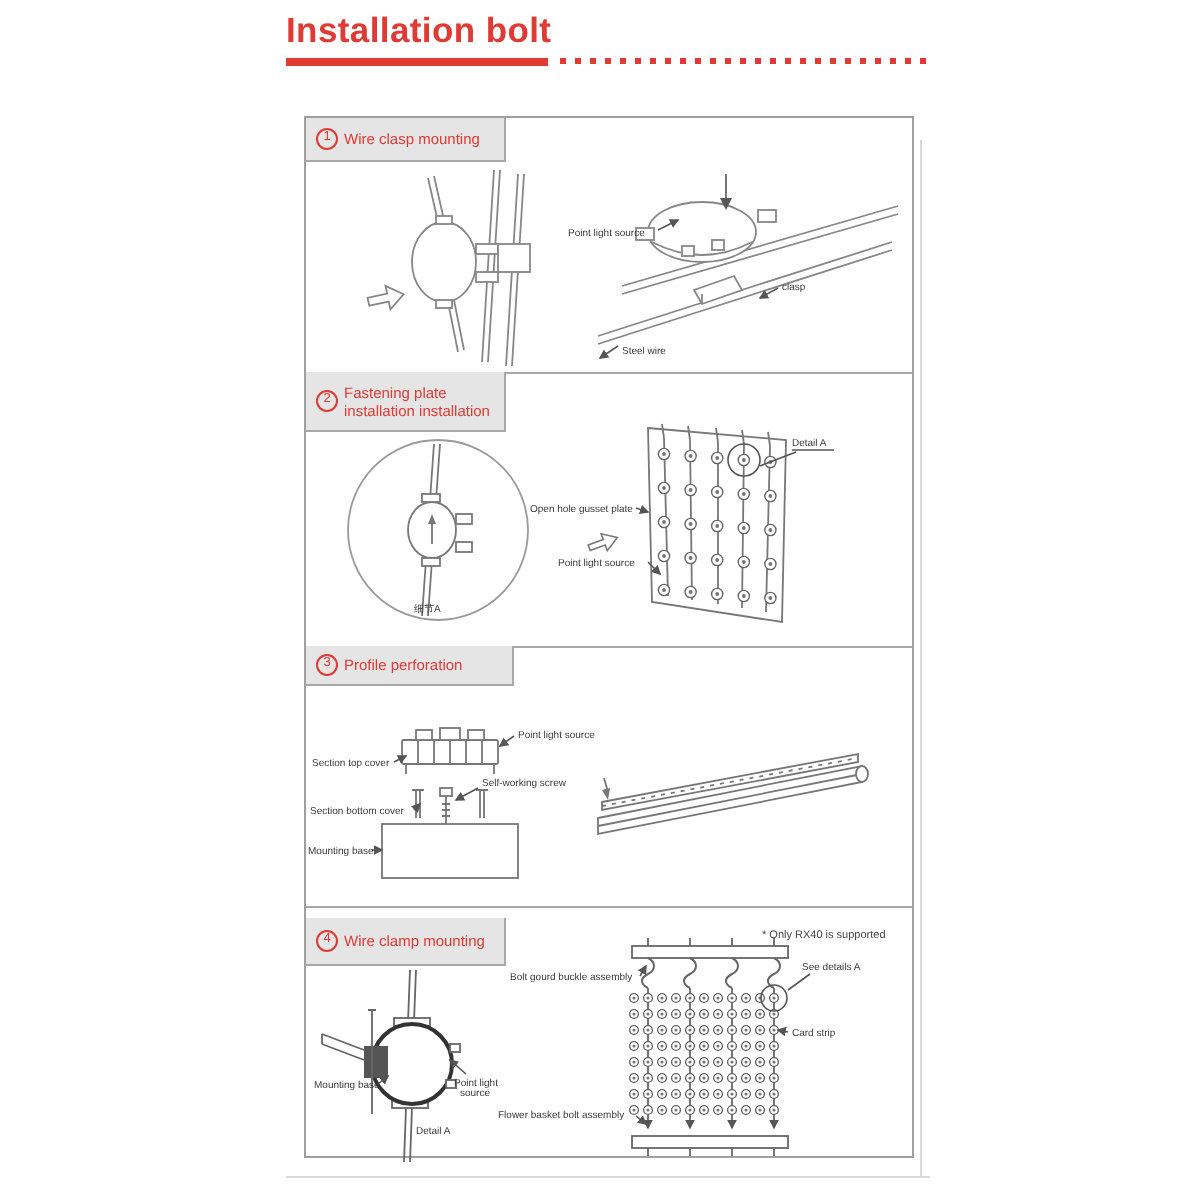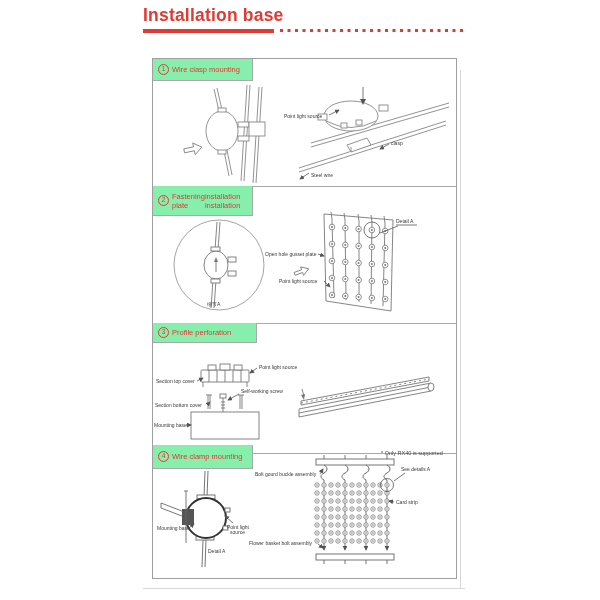--- a/index.html
+++ b/index.html
@@ -7,36 +7,36 @@
        font-family:"Liberation Sans",sans-serif;overflow:hidden}
   .hdr-title{position:absolute;left:143px;top:5px;font-size:17.5px;font-weight:700;
              color:#e03a34;letter-spacing:.2px}
   .hdr-bar{position:absolute;left:143px;top:29px;width:131px;height:3.5px;background:#e03a34}
   .hdr-dash{position:absolute;left:280px;top:28px}
   .frame{position:absolute;left:152px;top:58px;width:303px;height:519px;border:1px solid #9f9f9f}
   .sec{position:absolute;left:0;width:303px}
   .sec.bb{border-bottom:1px solid #a8a8a8}
   .sec-hd{position:absolute;left:0;top:0;display:flex;align-items:center;gap:3px;
           padding:0 5px;border-right:1px solid #a8a8a8;border-bottom:1px solid #a8a8a8;
-          background:#86efac;color:#e03a34;box-sizing:border-box;z-index:2}
+          background:#e5e5e5;color:#e03a34;box-sizing:border-box;z-index:2}
   .num{flex:0 0 auto;width:9px;height:9px;border:1px solid #e03a34;border-radius:50%;
        font-size:6.5px;line-height:8.5px;text-align:center}
   .sec-title{font-size:7.5px;line-height:1.2}
-  .tcol{display:flex;}
+  .tcol{display:flex;flex-direction:column}
   .diag{position:absolute;left:0;overflow:visible}
   svg text{font-family:"Liberation Sans",sans-serif}
   .lbl text{font-size:5px;fill:#3a3a3a}
   .note-text{font-size:5.5px;fill:#444}
   .edge-b{position:absolute;left:143px;top:588px;width:322px;height:1px;background:#d8d8d8}
   .edge-r{position:absolute;left:460px;top:70px;width:1px;height:519px;background:#d8d8d8}
 </style>
 </head>
 <body>
 
-<div class="hdr-title">Installation base</div>
+<div class="hdr-title">Installation bolt</div>
 <div class="hdr-bar"></div>
 <svg class="hdr-dash" width="186" height="5">
   <line x1="0" y1="2.5" x2="186" y2="2.5" stroke="#e03a34" stroke-width="3" stroke-dasharray="3,4.5"></line>
 </svg>
 
 <div class="frame">
 
   <div class="sec bb" style="top:0;height:127px">
     <div class="sec-hd" style="width:100px;height:22px">
       <span class="num">1</span>
@@ -225,21 +225,21 @@
       <g class="lbl">
         <text x="106" y="46">Point light source</text>
         <text x="3" y="60">Section top cover</text>
         <text x="88" y="70">Self-working screw</text>
         <text x="2" y="84">Section bottom cover</text>
         <text x="1" y="104">Mounting base</text>
       </g>
     </svg>
   </div>
 
-  <div class="sec" style="top:386px;height:125px">
+  <div class="sec" style="top:400px;height:125px">
     <div class="sec-hd" style="width:100px;height:24px">
       <span class="num">4</span>
       <span class="sec-title">Wire clamp mounting</span>
     </div>
     <svg class="diag" style="top:0" width="303" height="125" viewBox="0 0 303 125">
       <defs>
         <marker id="a4" markerWidth="7" markerHeight="7" refX="5" refY="3" orient="auto">
             <path d="M0,0L6,3L0,6Z" fill="#555"></path>
           </marker>
         <path id="hk" d="M0,0 C4,2 4,6 0,8 C-4,10 -4,13 0,15" stroke="#666" stroke-width="1" fill="none"></path>

